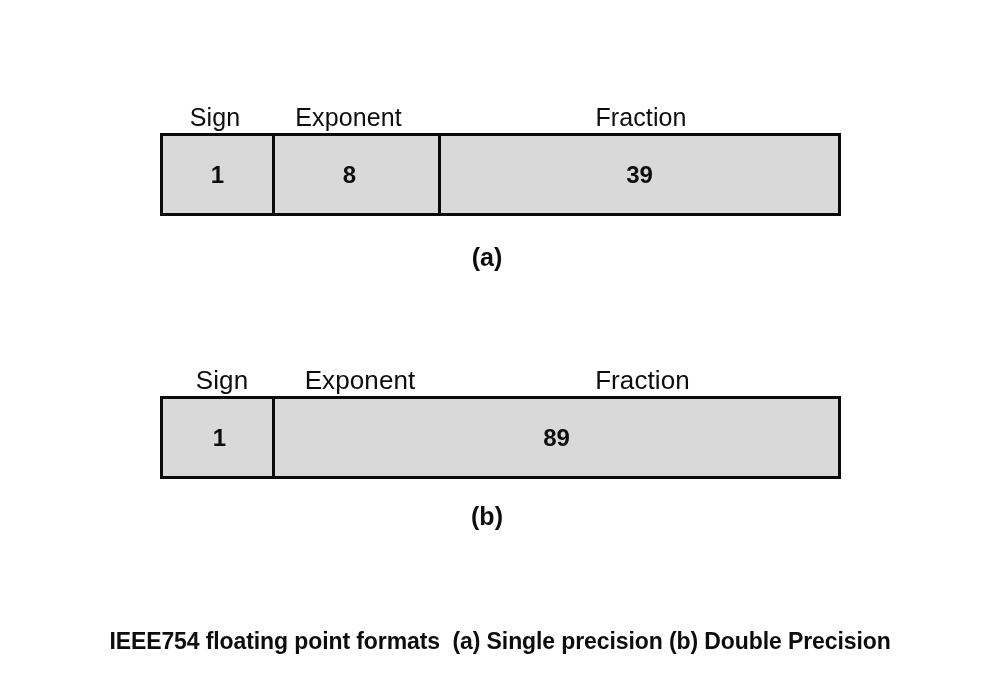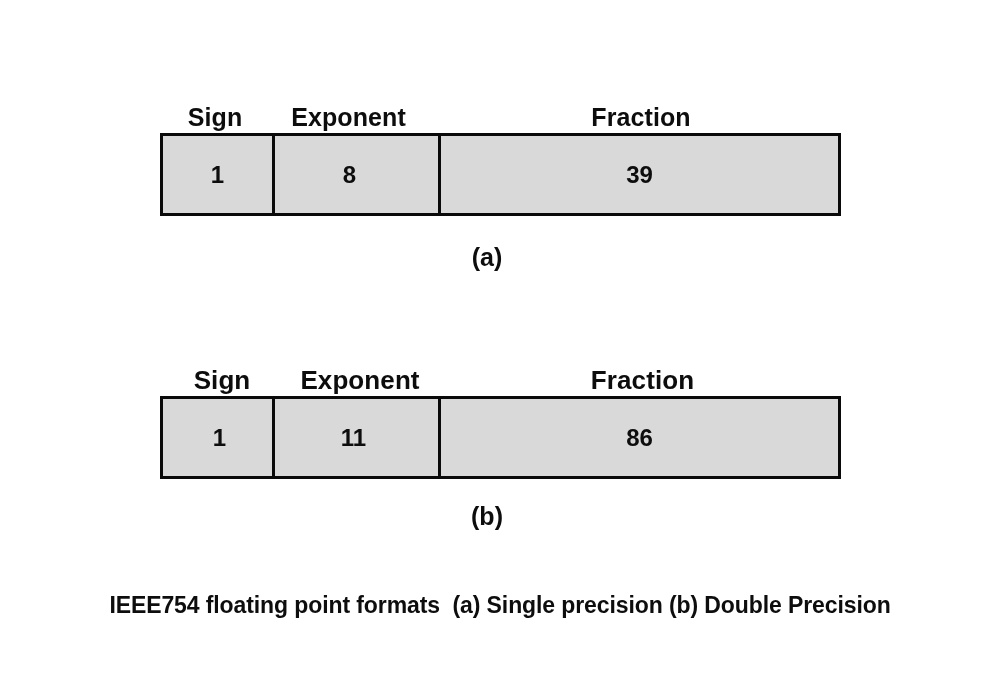--- a/index.html
+++ b/index.html
@@ -33,21 +33,21 @@
 
   
   .field-header-row {
     display: flex;
     width: 681px;
     height: 46px;
     align-items: flex-end;
   }
   .field-header {
     text-align: center;
-    font-weight: bold;
+    font-weight: normal;
     line-height: 1;
     letter-spacing: 0.1px;
     white-space: nowrap;
   }
   .single .field-header { font-size: 25px; }
   .double .field-header { font-size: 26px; }
 
   
   .col-sign     { width: 112px; }
   .col-exponent { width: 169px; }
@@ -107,21 +107,21 @@
     line-height: 1;
     color: #0d0d0d;
   }
   .subcaption.sub-a { top: 245px; transform: translateX(-13px); }
   .subcaption.sub-b { top: 504px; transform: translateX(-13px); }
 
   
   .figure-caption {
     position: absolute;
     left: 0;
-    top: 592px;
+    top: 628px;
     width: 1000px;
     text-align: center;
     font-weight: bold;
     font-size: 23px;
     line-height: 1.2;
     letter-spacing: -0.1px;
     color: #0d0d0d;
     white-space: pre;
   }
 </style>
@@ -159,25 +159,22 @@
     <div class="field-header-row">
       <div class="field-header col-sign">Sign</div>
       <div class="field-header col-exponent">Exponent</div>
       <div class="field-header col-fraction">Fraction</div>
     </div>
 
     <div class="bitfield-table">
       <div class="bitfield-cell cell-sign">
         <span class="cell-value">1</span>
       </div>
-      <div class="bitfield-cell cell-exponent">
-        <span class="cell-value">11</span>
-      </div>
       <div class="bitfield-cell cell-fraction">
-        <span class="cell-value">86</span>
+        <span class="cell-value">89</span>
       </div>
     </div>
 
   </div>
 
   <div class="subcaption sub-b">(b)</div>
 
   <div class="figure-caption">IEEE754 floating point formats  (a) Single precision (b) Double Precision</div>
 
 </div>

